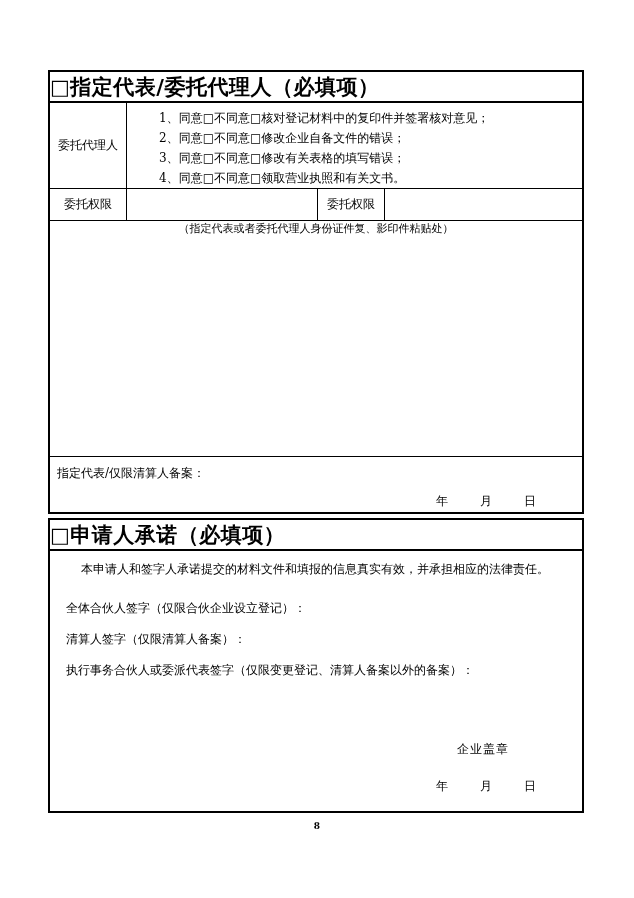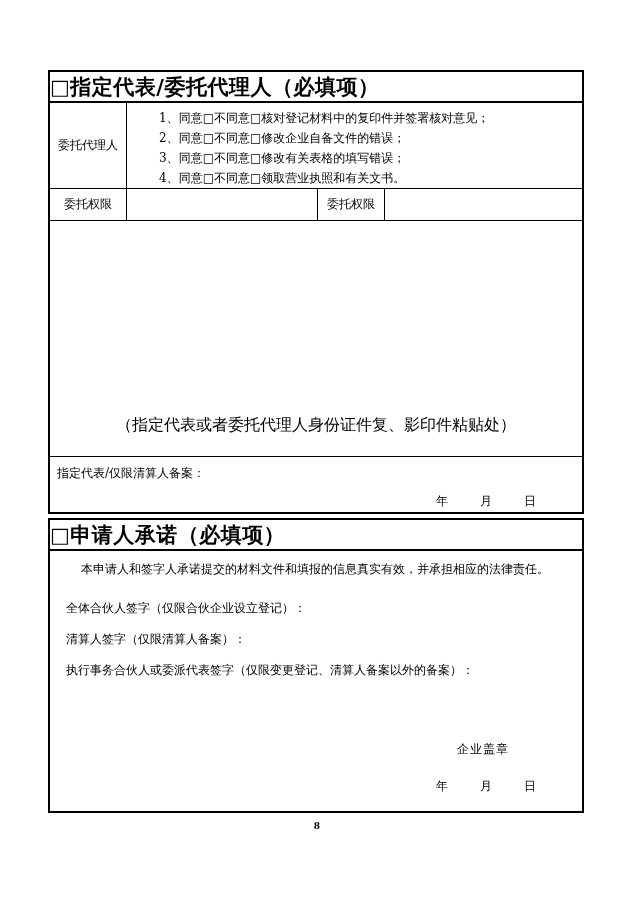--- a/index.html
+++ b/index.html
@@ -41,22 +41,22 @@
   }
   .phone-value-b { width: 191px; border-right: 1px solid #000; }
   .phone-label-c {
     width: 67px; border-right: 1px solid #000;
     display: flex; align-items: center; justify-content: center;
   }
   .phone-value-d { flex: 1; }
 
   .paste-row {
     height: 236px; border-bottom: 1px solid #000;
-    display: flex; align-items: flex-end; justify-content: center;
-    font-size: 16px; padding-bottom: 20px;
+    display: flex; align-items: flex-start; justify-content: center;
+    font-size: 11px; padding-bottom: 20px;
   }
 
   .sig-row { height: 54px; padding: 8px 0 0 7px; font-size: 12px; }
 
   .date-row {
     display: flex; justify-content: flex-end; align-items: center;
     gap: 32px; padding-right: 46px; font-size: 12px;
   }
   .t1 .date-row { margin-top: 11px; }
 

